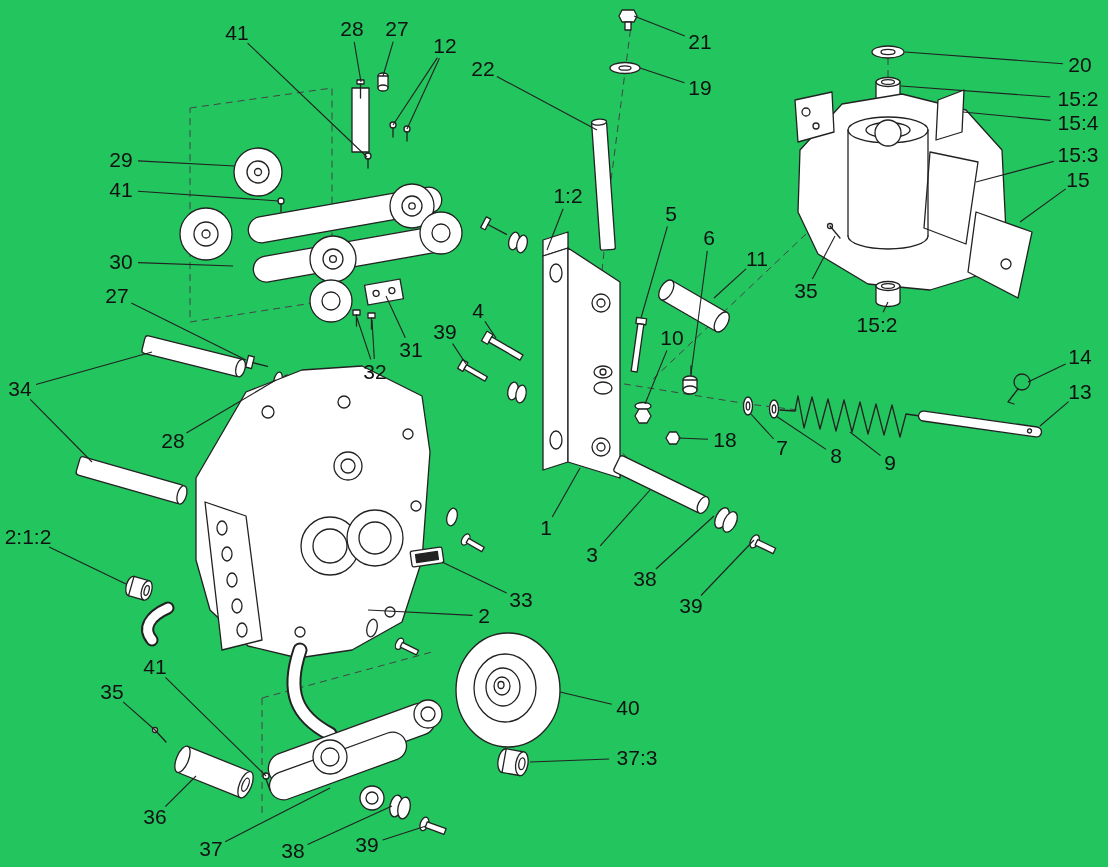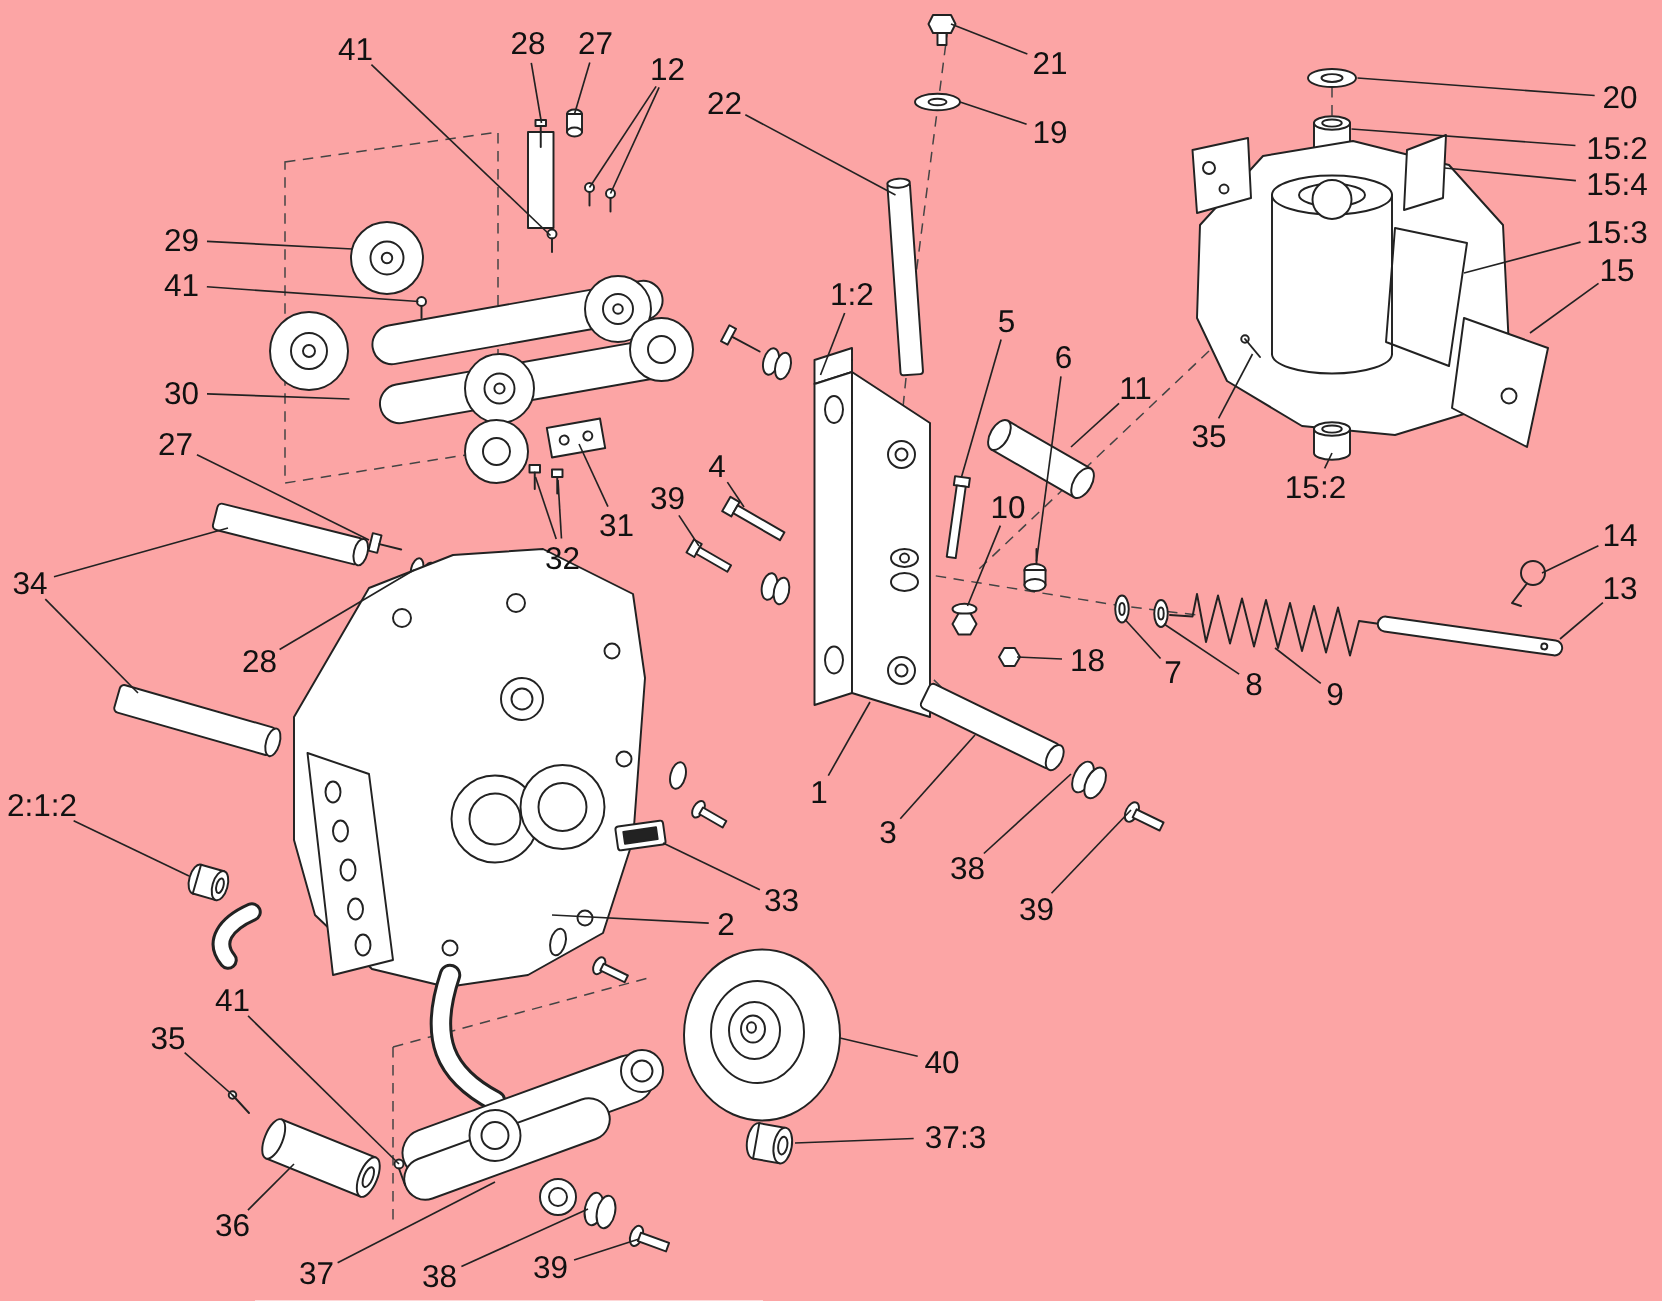--- a/index.html
+++ b/index.html
@@ -1,16 +1,16 @@
 <!DOCTYPE html>
 <html><head>
 <meta charset="utf-8">
 <style>
   html,body{margin:0;padding:0;background:#ffffff;}
-  .stage{position:relative;width:1108px;height:867px;background:#fca5a5;overflow:hidden;
+  .stage{position:relative;width:1108px;height:867px;background:#22c55e;overflow:hidden;
          font-family:"Liberation Sans", sans-serif;}
   svg{display:block;}
   .parts{stroke:#222;stroke-width:1.3;fill:#fff;stroke-linejoin:round;stroke-linecap:round;}
   .dashes{stroke:#444;stroke-width:1;fill:none;stroke-dasharray:7 5;}
   #leader-layer line{stroke:#222;stroke-width:1.1;}
   #callout-layer text{font:21px "Liberation Sans", sans-serif;fill:#111;text-anchor:middle;}
 </style>
 </head>
 <body>
 

